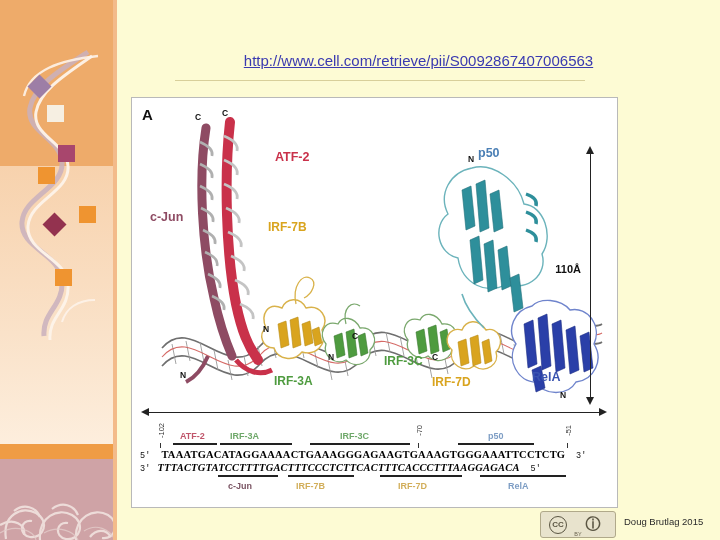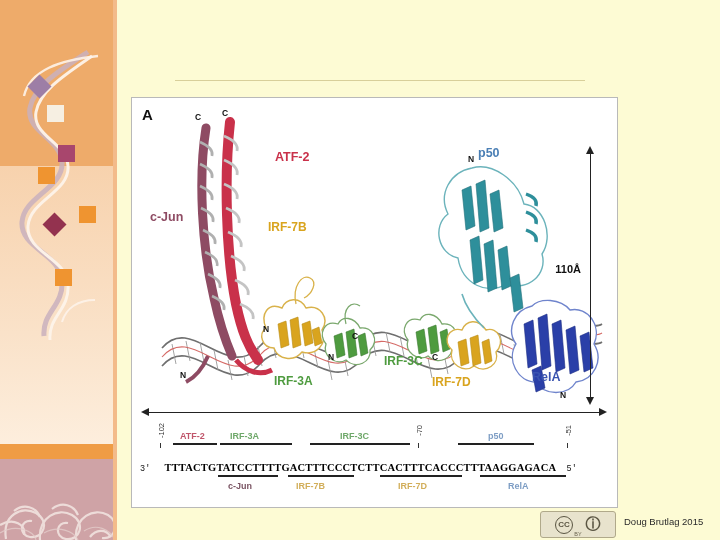--- a/index.html
+++ b/index.html
@@ -109,20 +109,21 @@
 
     <div class="chip" style="left:31px;top:78px;background:#9d7ea6;transform:rotate(45deg);"></div>
     <div class="chip" style="left:47px;top:105px;background:#f6efe2;"></div>
     <div class="chip" style="left:58px;top:145px;background:#a8466d;"></div>
     <div class="chip" style="left:38px;top:167px;background:#ef9430;"></div>
     <div class="chip" style="left:79px;top:206px;background:#ef9430;"></div>
     <div class="chip" style="left:46px;top:216px;background:#93324f;transform:rotate(45deg);"></div>
     <div class="chip" style="left:55px;top:269px;background:#ef9430;"></div>
   </div>
 
+  <div class="url">http://www.cell.com/retrieve/pii/S0092867407006563</div>
   <div class="rule"></div>
 
   <div class="figure">
 
     <div class="panelA">A</div>
 
     <svg width="487" height="300" viewBox="0 0 487 300" style="position:absolute;left:0;top:0;">
 
       <g stroke="#6f6f6f" stroke-width="1.6" fill="none">
         <path d="M30,250 C60,215 95,285 128,248 C160,212 196,282 228,245
@@ -309,37 +310,42 @@
 
       <div class="sitelbl" style="left:40px;top:8px;color:#c0566b;">ATF-2</div>
       <div class="sitebar" style="left:33px;top:20px;width:44px;"></div>
       <div class="sitelbl" style="left:90px;top:8px;color:#6fa86a;">IRF-3A</div>
       <div class="sitebar" style="left:80px;top:20px;width:72px;"></div>
       <div class="sitelbl" style="left:200px;top:8px;color:#6fa86a;">IRF-3C</div>
       <div class="sitebar" style="left:170px;top:20px;width:100px;"></div>
       <div class="sitelbl" style="left:348px;top:8px;color:#7d9dc4;">p50</div>
       <div class="sitebar" style="left:318px;top:20px;width:76px;"></div>
 
+      <div class="seqrow top" style="left:0;">
+        <span class="end">5'</span>
+        <span style="margin-left:8px;">TAAATGACATAGGAAAACTGAAAGGGAGAAGTGAAAGTGGGAAATTCCTCTG</span>
+        <span class="end" style="margin-left:8px;">3'</span>
+      </div>
       <div class="seqrow bot" style="left:0;">
         <span class="end">3'</span>
-        <span style="margin-left:11px;">TTTACTGTATCCTTTTGACTTTCCCTCTTCACTTTCACCCTTTAAGGAGACA</span>
+        <span style="margin-left:4px;font-style:italic;">TTTACTGTATCCTTTTGACTTTCCCTCTTCACTTTCACCCTTTAAGGAGACA</span>
         <span class="end" style="margin-left:8px;">5'</span>
       </div>
 
       <div class="sitebar" style="left:78px;top:52px;width:60px;"></div>
       <div class="sitelbl" style="left:88px;top:58px;color:#7a5463;">c-Jun</div>
       <div class="sitebar" style="left:148px;top:52px;width:66px;"></div>
       <div class="sitelbl" style="left:156px;top:58px;color:#d2ae5a;">IRF-7B</div>
       <div class="sitebar" style="left:240px;top:52px;width:82px;"></div>
       <div class="sitelbl" style="left:258px;top:58px;color:#d2ae5a;">IRF-7D</div>
       <div class="sitebar" style="left:340px;top:52px;width:86px;"></div>
       <div class="sitelbl" style="left:368px;top:58px;color:#7d9dc4;">RelA</div>
     </div>
   </div>
 
   <div class="cc">
-    <div class="ccg" style="left:14px;top:4px;width:16px;height:16px;line-height:16px;">CC</div>
+    <div class="ccg" style="left:8px;top:4px;width:16px;height:16px;line-height:16px;">CC</div>
     <div class="ccg" style="left:44px;top:4px;width:16px;height:16px;line-height:15px;border:none;font-size:15px;">ⓘ</div>
     <div class="ccby">BY</div>
   </div>
   <div class="credit">Doug Brutlag 2015</div>
 
 </div>
 
 </body></html>

